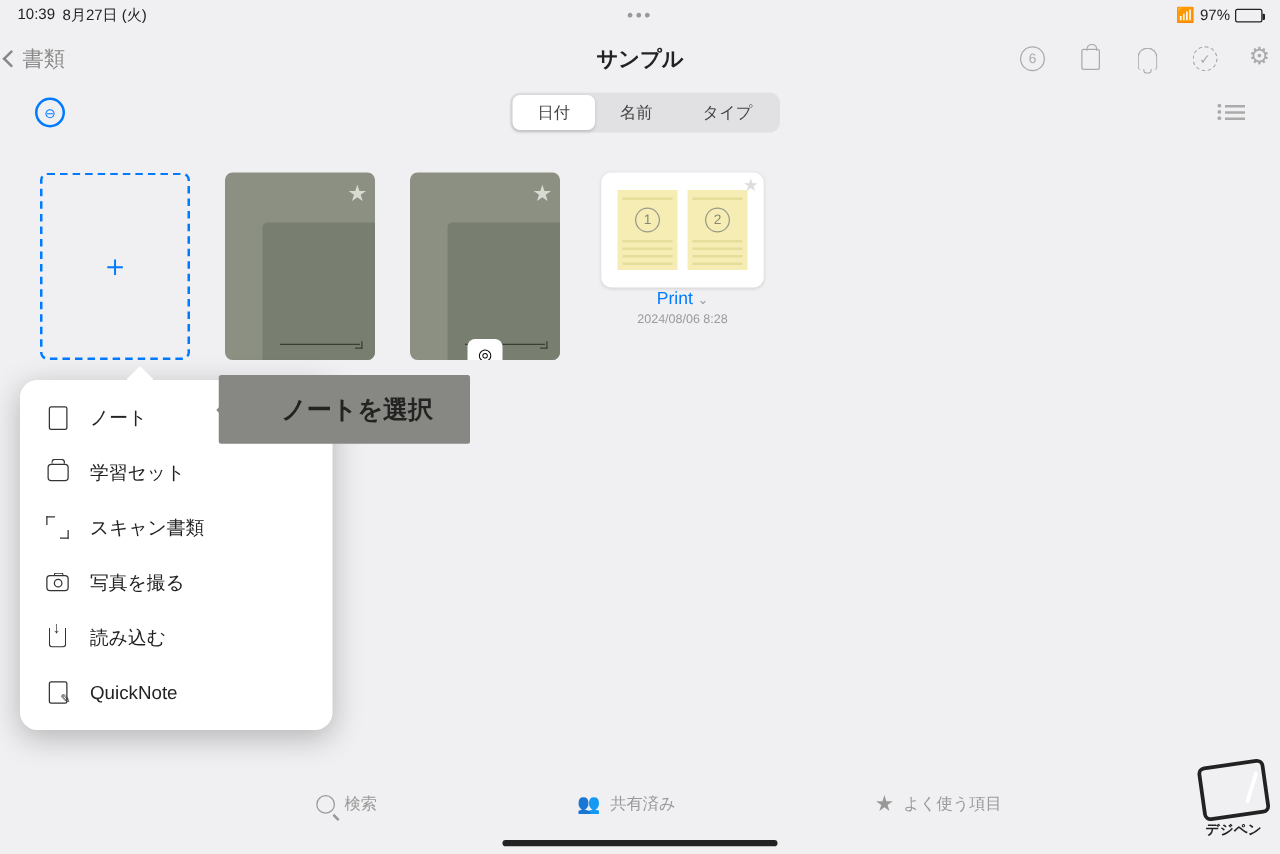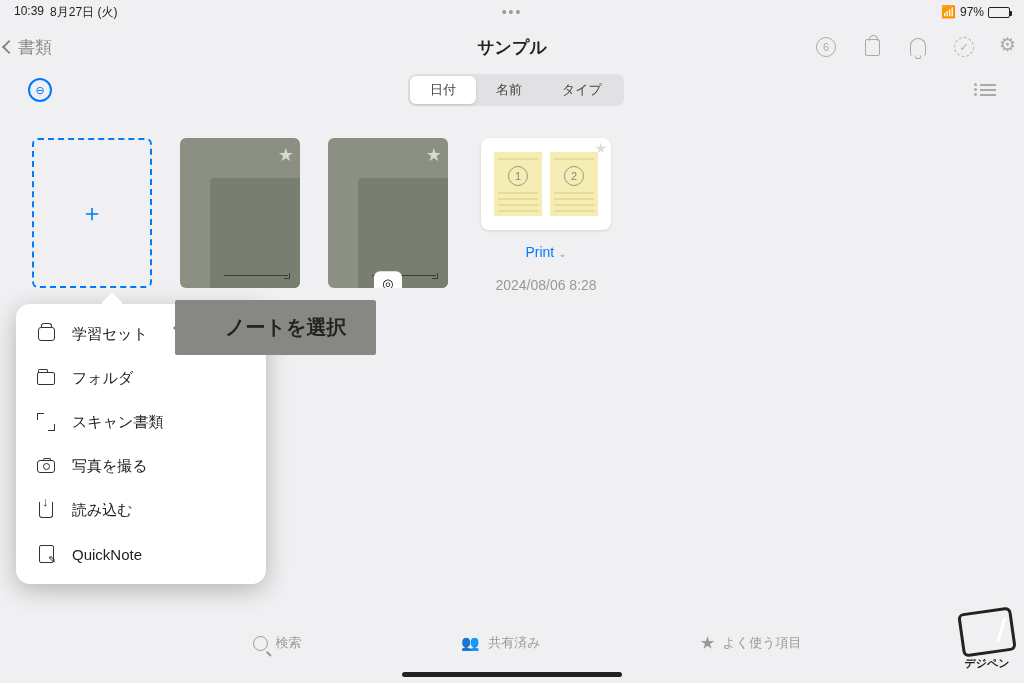--- a/index.html
+++ b/index.html
@@ -49,23 +49,23 @@
 .note-inner { position: absolute; bottom: 0; right: 0; width: 90px; height: 110px; background: #787e70; border-top-left-radius: 4px; }
 .note-line { position: absolute; bottom: 12px; left: 14px; right: 12px; height: 1px; background: #3a3f35; }
 .note-line::after { content: ""; position: absolute; right: -2px; top: -2px; width: 5px; height: 5px; border-right: 1px solid #3a3f35; border-bottom: 1px solid #3a3f35; }
 .cam-badge { position: absolute; bottom: 0; left: 50%; transform: translate(-50%, 30%); width: 28px; height: 24px; background: #fff; border-radius: 6px; display: flex; align-items: center; justify-content: center; font-size: 13px; }
 .print-tile { width: 140px; display: flex; flex-direction: column; align-items: center; }
 .print-preview { width: 130px; height: 92px; background: #fff; border-radius: 8px; box-shadow: 0 1px 3px rgba(0,0,0,.12); display: flex; gap: 8px; padding: 10px; position: relative; align-items: center; justify-content: center; }
 .print-preview .page { width: 48px; height: 64px; background: #f5edb4; position: relative; }
 .print-preview .page .num { position: absolute; top: 14px; left: 50%; transform: translateX(-50%); width: 20px; height: 20px; border: 1.5px solid #998; border-radius: 50%; display: flex; align-items: center; justify-content: center; font-size: 11px; color: #887; }
 .print-preview .page::before { content: ""; position: absolute; top: 6px; left: 4px; right: 4px; height: 2px; background: #e5dd9a; box-shadow: 0 34px #e5dd9a, 0 40px #e5dd9a, 0 46px #e5dd9a, 0 52px #e5dd9a; }
 .print-preview .tstar { position: absolute; top: 2px; right: 4px; color: #ddd; font-size: 14px; }
-.tile-label { margin-top: 14px; font-size: 14px; color: #007aff; text-align: right; }
+.tile-label { font-size: 14px; color: #007aff; text-align: right; }
 .tile-label .chev { font-size: 10px; color: #999; }
-.tile-date { font-size: 14px; color: #999; margin-top: 17px; }
+.tile-date { font-size: 10px; color: #999; margin-top: 4px; }
 
 
 .popup { position: absolute; top: 304px; left: 16px; width: 250px; background: #fff; border-radius: 14px; box-shadow: 0 6px 24px rgba(0,0,0,.25); padding: 8px 0; }
 .popup::before { content: ""; position: absolute; top: -8px; left: 88px; width: 16px; height: 16px; background: #fff; transform: rotate(45deg); border-radius: 2px; }
 .menu-item { display: flex; align-items: center; gap: 16px; padding: 12px 20px; font-size: 15px; color: #222; }
 .menu-item .mi-icon { width: 20px; height: 20px; display: flex; align-items: center; justify-content: center; color: #333; }
 .mi-rect { width: 15px; height: 19px; border: 1.5px solid #333; border-radius: 2px; }
 .mi-stack { width: 17px; height: 14px; border: 1.5px solid #333; border-radius: 3px; position: relative; }
 .mi-stack::before { content: ""; position: absolute; top: -5px; left: 2px; right: 2px; height: 3px; border: 1.5px solid #333; border-bottom: none; border-radius: 3px 3px 0 0; }
 .mi-folder { width: 18px; height: 13px; border: 1.5px solid #333; border-radius: 2px; position: relative; }
@@ -180,29 +180,29 @@
         </div>
     </div>
     <div class="tile-label"><span>Print</span> <span class="chev">⌄</span></div>
     <div class="tile-date">2024/08/06 8:28</div>
   </div>
 </div>
 
 <div class="popup">
   <div class="menu-item">
       <span class="mi-icon">
+        <span class="mi-rect"></span>
+      </span>
+      <span>ノート</span>
+    </div>
+  <div class="menu-item">
+      <span class="mi-icon">
         <span class="mi-stack"></span>
       </span>
       <span>学習セット</span>
-    </div>
-  <div class="menu-item">
-      <span class="mi-icon">
-        <span class="mi-folder"></span>
-      </span>
-      <span>フォルダ</span>
     </div>
   <div class="menu-item">
       <span class="mi-icon">
         <span class="mi-scan"></span>
       </span>
       <span>スキャン書類</span>
     </div>
   <div class="menu-item">
       <span class="mi-icon">
         <span class="mi-cam"></span>

